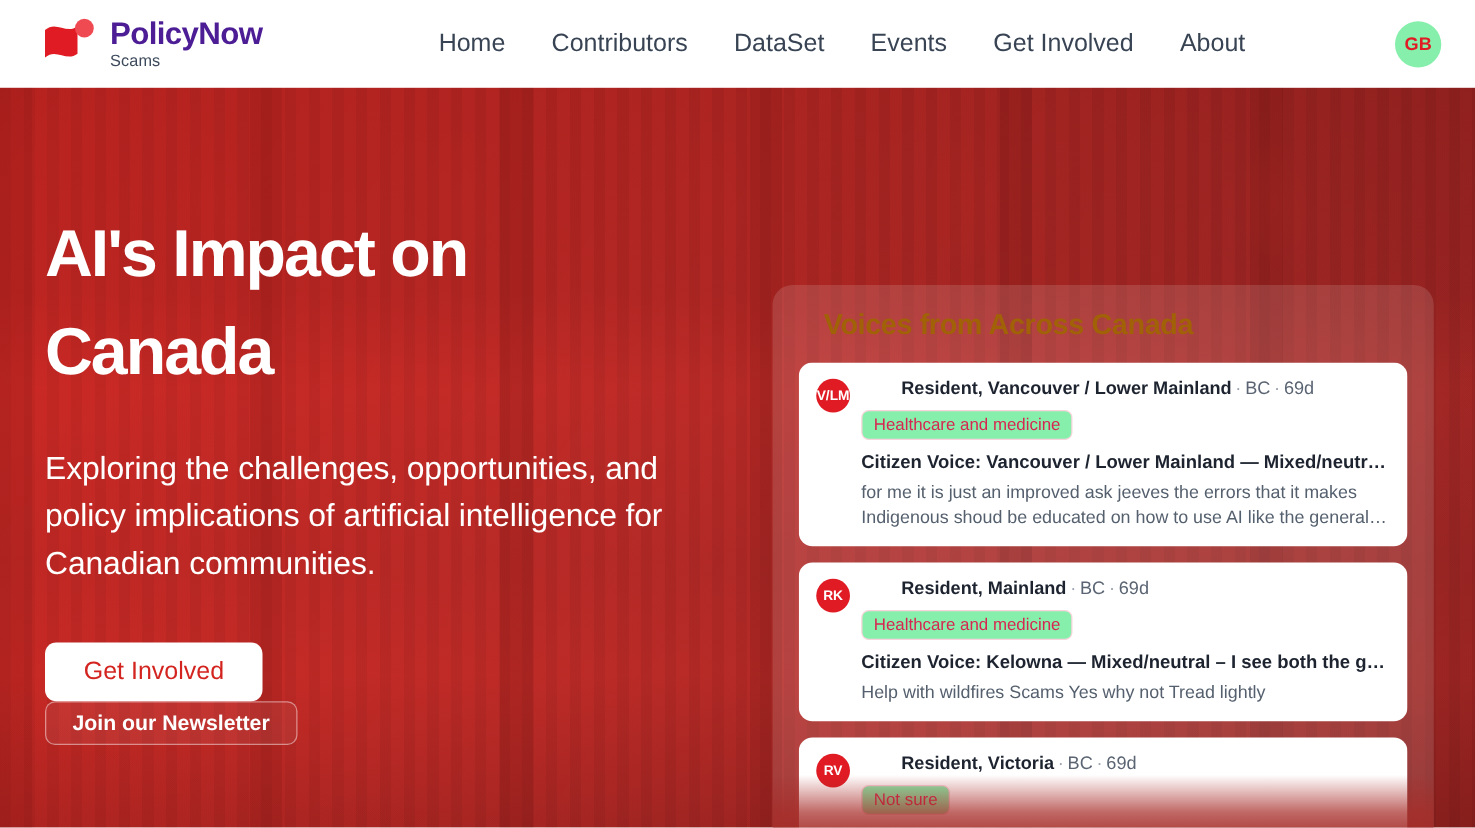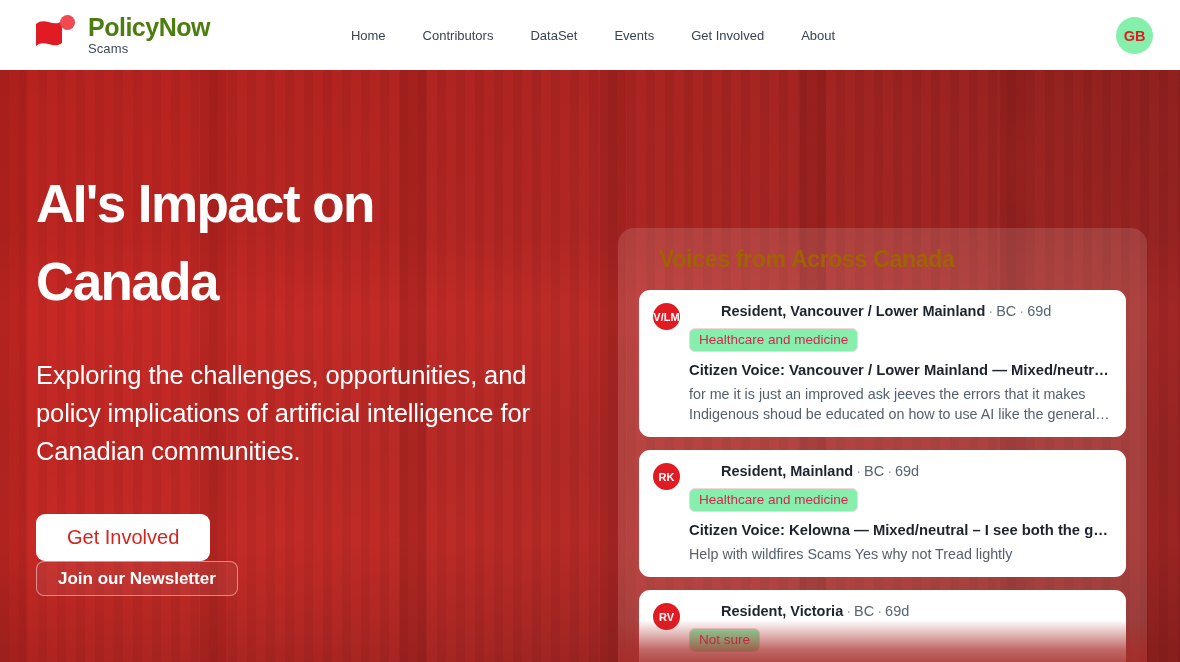--- a/index.html
+++ b/index.html
@@ -19,34 +19,34 @@
     z-index: 20;
   }
   .brand {
     display: flex; align-items: center;
     margin-left: 32px; gap: 10px;
     cursor: pointer;
   }
   .logo-mark { position: relative; width: 46px; height: 42px; flex: 0 0 auto; }
   .brand-text { line-height: 1; }
   .brand-name {
-    font-size: 25px; font-weight: bold; color: #4d7c0f;
+    font-size: 25px; font-weight: bold; color: #4c1d95;
     letter-spacing: -0.5px;
   }
   .brand-sub {
     font-size: 13px; color: #3d4a5c; margin-top: 2px;
     letter-spacing: 0.1px;
   }
   .nav {
     display: flex; align-items: center;
     gap: 37px;
     margin-left: 141px;
   }
   .nav-item {
-    font-size: 13px; color: #384454;
+    font-size: 20px; color: #384454;
     cursor: pointer; white-space: nowrap;
   }
   .avatar-btn {
     position: absolute; right: 27px; top: 17px;
     width: 37px; height: 37px; border-radius: 50%;
     background: #86efac;
     display: flex; align-items: center; justify-content: center;
     font-size: 14.5px; font-weight: bold; color: #e01b24;
     cursor: pointer;
   }

